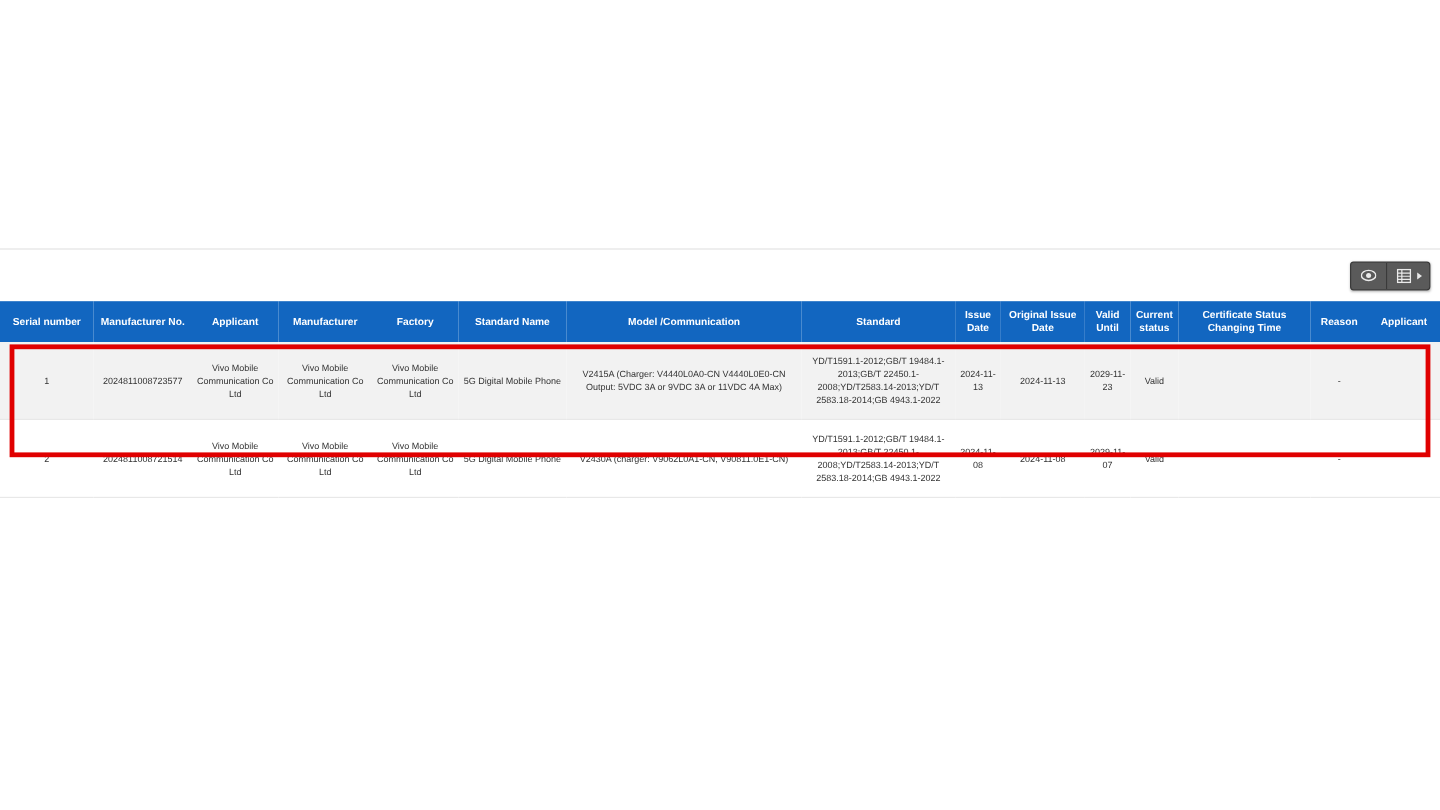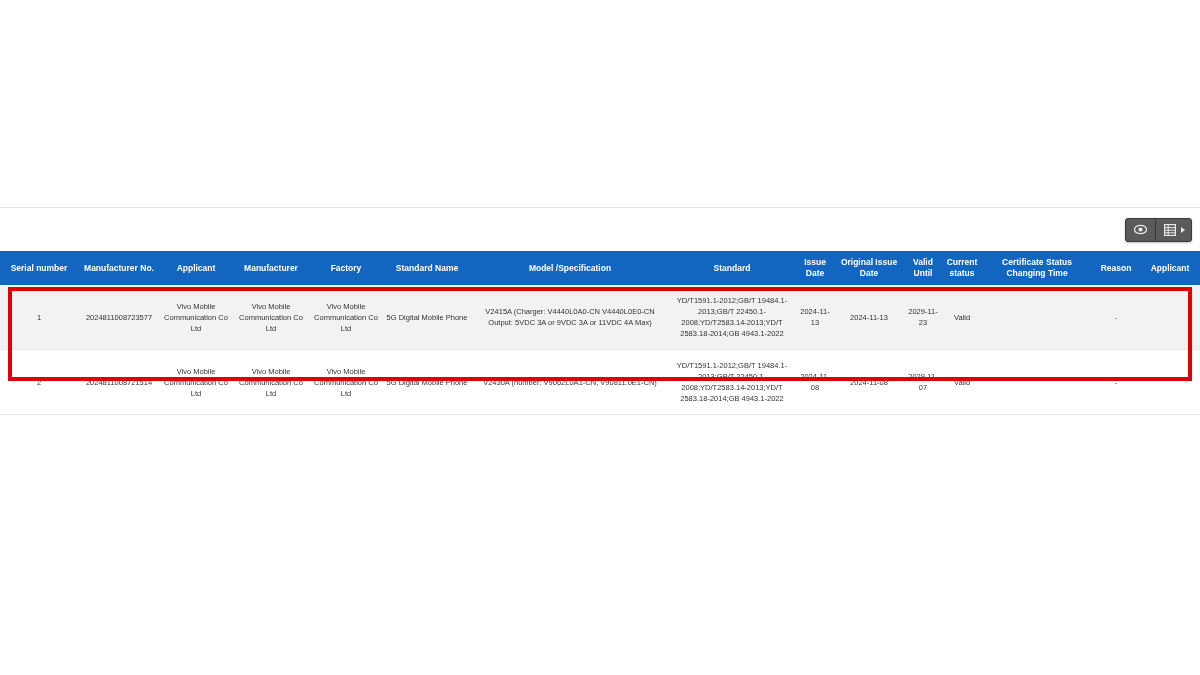--- a/index.html
+++ b/index.html
@@ -170,21 +170,21 @@
           <col class="c14">
       </colgroup>
       <thead>
         <tr>
           <th>Serial number</th>
           <th>Manufacturer No.</th>
           <th>Applicant</th>
           <th>Manufacturer</th>
           <th>Factory</th>
           <th>Standard Name</th>
-          <th>Model /Specification</th>
+          <th>Model /Communication</th>
           <th>Standard</th>
           <th>Issue Date</th>
           <th>Original Issue Date</th>
           <th>Valid Until</th>
           <th>Current status</th>
           <th>Certificate Status Changing Time</th>
           <th>Reason</th>
           <th>Applicant</th>
         </tr>
       </thead>
@@ -206,21 +206,21 @@
           <td>-</td>
           <td></td>
         </tr>
         <tr class="row-plain">
           <td>2</td>
           <td>2024811008721514</td>
           <td>Vivo Mobile Communication Co Ltd</td>
           <td>Vivo Mobile Communication Co Ltd</td>
           <td>Vivo Mobile Communication Co Ltd</td>
           <td>5G Digital Mobile Phone</td>
-          <td>V2430A (number: V9062L0A1-CN, V90811.0E1-CN)</td>
+          <td>V2430A (charger: V9062L0A1-CN, V90811.0E1-CN)</td>
           <td>YD/T1591.1-2012;GB/T 19484.1-2013;GB/T 22450.1-2008;YD/T2583.14-2013;YD/T 2583.18-2014;GB 4943.1-2022</td>
           <td>2024-11-08</td>
           <td>2024-11-08</td>
           <td>2029-11-07</td>
           <td>Valid</td>
           <td></td>
           <td>-</td>
           <td></td>
         </tr>
       </tbody>

